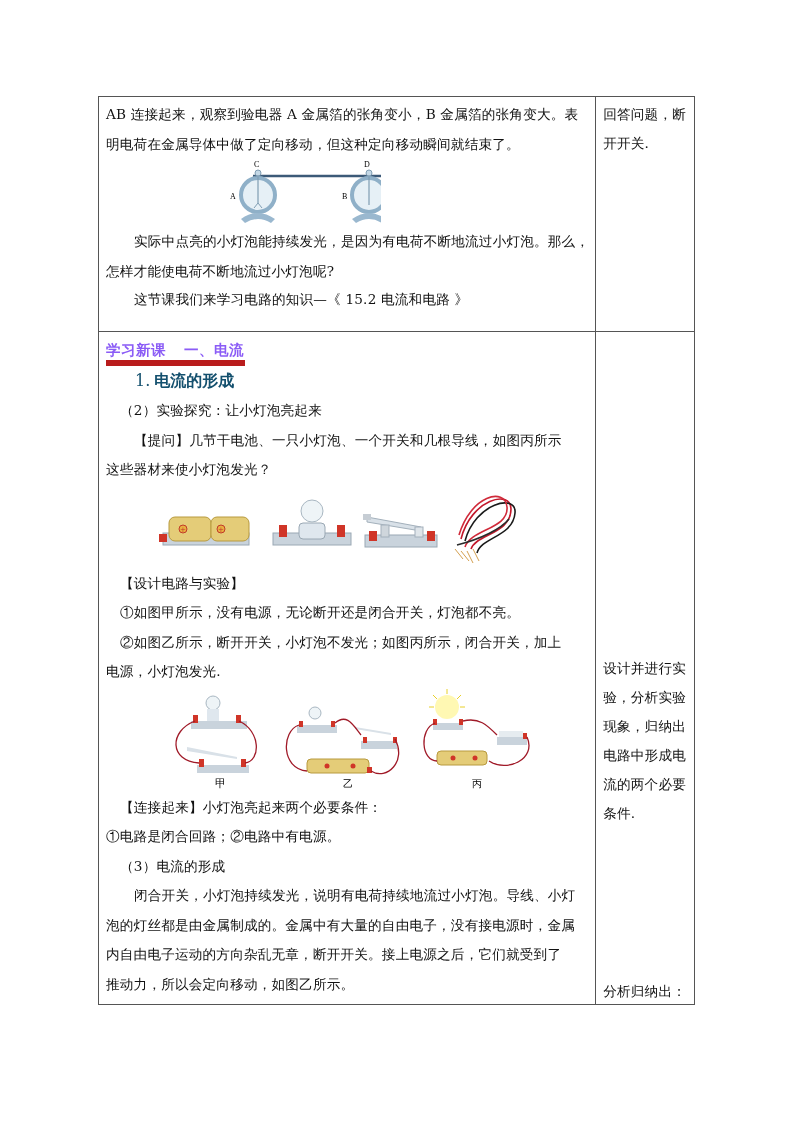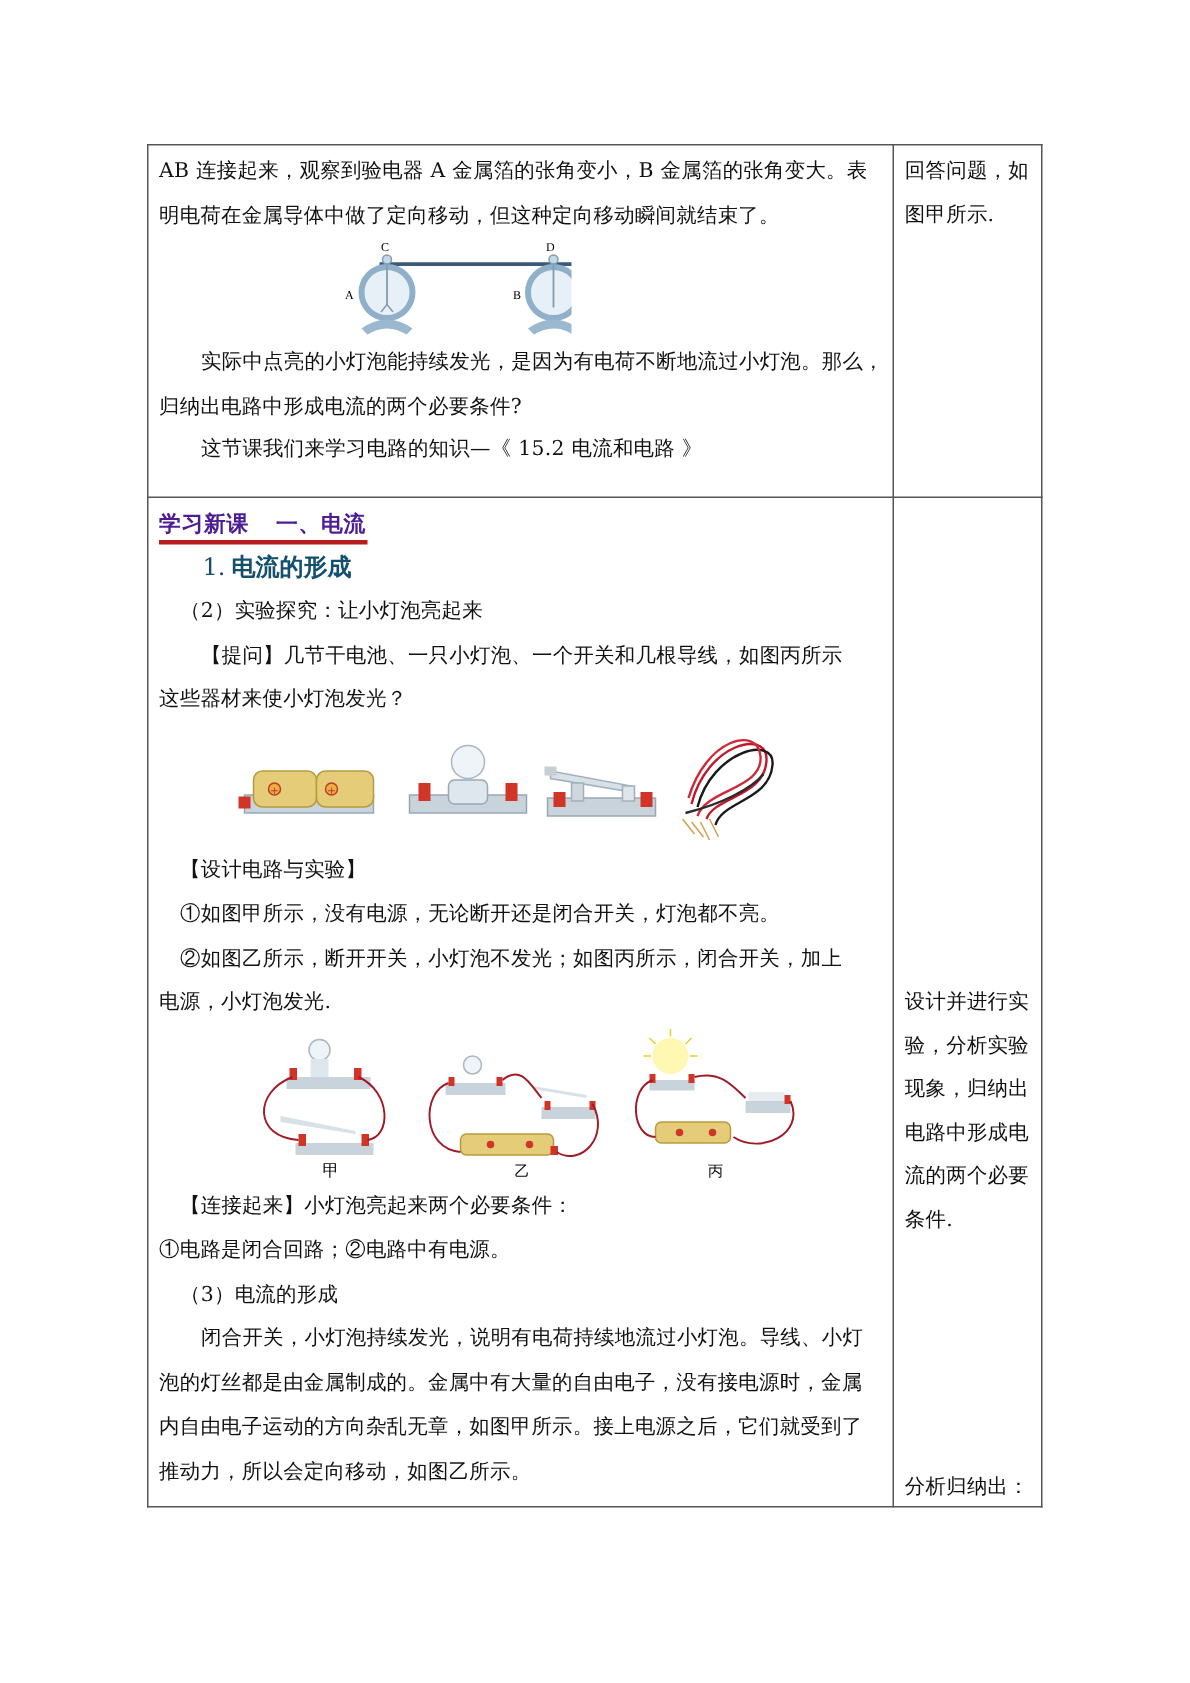--- a/index.html
+++ b/index.html
@@ -7,22 +7,22 @@
          font-family: "DejaVu Serif", "Liberation Serif", serif; color: #111; }
   .page { position: absolute; left: 0; top: 0; width: 793px; height: 1122px; background: #fff; }
   table.lesson { position: absolute; left: 98px; top: 96px; border-collapse: collapse; width: 597px; }
   table.lesson td { border: 1.5px solid #555; vertical-align: top; padding: 0; margin-top: 15px; }
   td.main { width: 494px; }
   td.side { width: 101px; }
   .p { font-size: 13.6px; line-height: 29.5px; margin: 0; padding: 0 6px 0 7px; letter-spacing: 0.2px; white-space: nowrap; }
   .ind { text-indent: 28px; }
   .ind1 { text-indent: 14px; }
   .side .p { padding: 0 4px 0 7px; white-space: normal; word-break: break-all; line-height: 29px; font-size: 13.6px; }
-  .heading { display: inline-block; font-weight: bold; font-size: 14.5px; color: #4c1d95; letter-spacing: 0.5px;
-             border-bottom: 3px solid #b91c1c; line-height: 20px; margin: 8px 0 0 7px; padding-right: 1px; }
+  .heading { display: inline-block; font-weight: bold; font-size: 14.5px; color: #8b5cf6; letter-spacing: 0.5px;
+             border-bottom: 6px solid #b91c1c; line-height: 20px; margin: 8px 0 0 7px; padding-right: 1px; }
   .heading .gap { display: inline-block; width: 18px; }
   .subhead { font-size: 16px; line-height: 30px; padding-left: 36px; color: #14506e; font-weight: bold; }
   .subhead .num { font-weight: normal; color: #14506e; margin-right: 4px; }
   .fig { position: relative; display: block; }
   svg { display: block; }
   .cap { font-size: 11px; }
 </style>
 </head>
 <body>
 
@@ -49,25 +49,25 @@
           <g>
             <circle cx="158" cy="36" r="17" fill="#e6f0f6" stroke="#8fb0c8" stroke-width="4"></circle>
             <line x1="158" y1="17" x2="158" y2="46" stroke="#7f9db3" stroke-width="1.2"></line>
             <path d="M141 60 Q158 48 175 60 L171 64 Q158 56 145 64 Z" fill="#9ab8cf"></path>
           </g>
           <text x="19" y="40" font-size="8" font-family="Liberation Serif, serif">A</text>
           <text x="131" y="40" font-size="8" font-family="Liberation Serif, serif">B</text>
         </svg>
       </div>
       <p class="p ind">实际中点亮的小灯泡能持续发光，是因为有电荷不断地流过小灯泡。那么，</p>
-      <p class="p">归纳出电路中形成电流的两个必要条件?</p>
+      <p class="p">怎样才能使电荷不断地流过小灯泡呢?</p>
       <p class="p ind" style="line-height:26px;">这节课我们来学习电路的知识—《 15.2 电流和电路 》</p>
     </td>
     <td class="side">
-      <p class="p" style="margin-top:3px;">回答问题，如图甲所示.</p>
+      <p class="p" style="margin-top:3px;">回答问题，断开开关.</p>
     </td>
   </tr>
   <tr>
     <td class="main" style="height:672px;">
       <div class="heading"><span>学习新课</span><span class="gap"></span><span>一、电流</span></div>
       <div class="subhead"><span class="num">1.</span><span>电流的形成</span></div>
       <p class="p ind1">（2）实验探究：让小灯泡亮起来</p>
       <p class="p ind">【提问】几节干电池、一只小灯泡、一个开关和几根导线，如图丙所示</p>
       <p class="p">这些器材来使小灯泡发光？</p>
       <div class="fig" style="margin-left:52px;height:84px;">
@@ -168,21 +168,21 @@
             <path d="M100 48 C 110 70, 80 84, 62 72" fill="none" stroke="#a01a28" stroke-width="1.3"></path>
           </g>
           <text x="307" y="100" font-size="10">丙</text>
         </svg>
       </div>
       <p class="p ind1">【连接起来】小灯泡亮起来两个必要条件：</p>
       <p class="p">①电路是闭合回路；②电路中有电源。</p>
       <p class="p ind1">（3）电流的形成</p>
       <p class="p ind">闭合开关，小灯泡持续发光，说明有电荷持续地流过小灯泡。导线、小灯</p>
       <p class="p">泡的灯丝都是由金属制成的。金属中有大量的自由电子，没有接电源时，金属</p>
-      <p class="p">内自由电子运动的方向杂乱无章，如图甲所示。接上电源之后，它们就受到了</p>
+      <p class="p">内自由电子运动的方向杂乱无章，断开开关。接上电源之后，它们就受到了</p>
       <p class="p">推动力，所以会定向移动，如图乙所示。</p>
     </td>
     <td class="side" style="position:relative;">
       <p class="p" style="position:absolute;top:322px;left:0;right:0;">设计并进行实验，分析实验现象，归纳出电路中形成电流的两个必要条件.</p>
       <p class="p" style="position:absolute;top:645px;left:0;right:0;">分析归纳出：</p>
     </td>
   </tr>
 </tbody>
     </table>
 </div>

